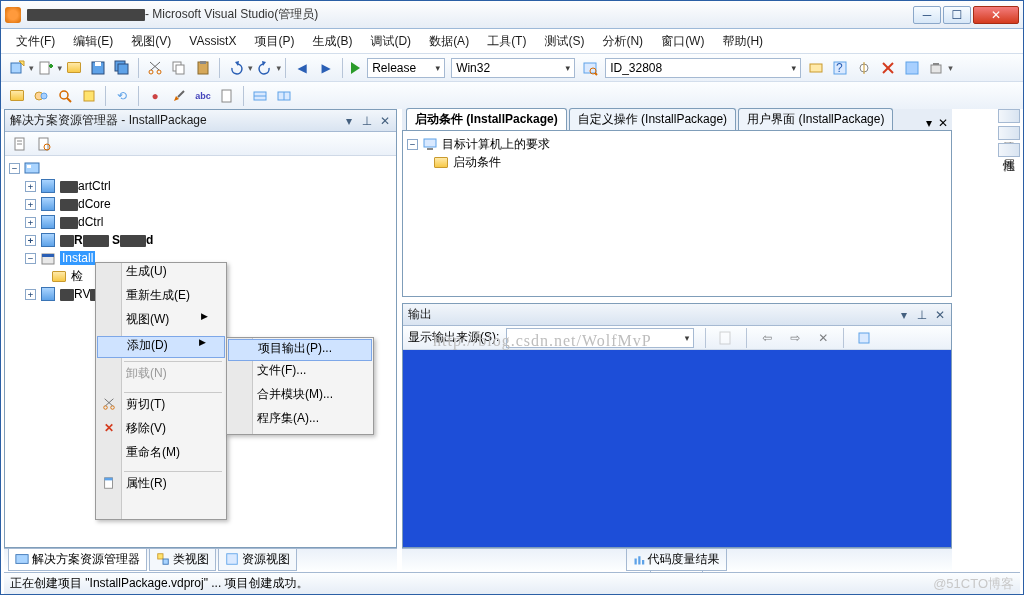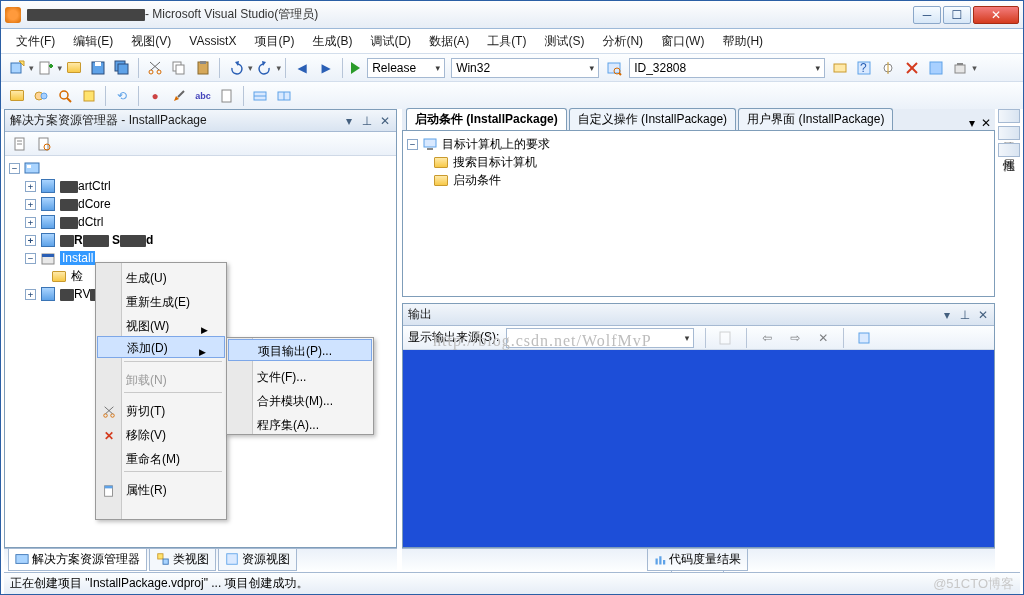--- a/index.html
+++ b/index.html
@@ -35,21 +35,21 @@
   .tree { flex:1; background:#fff; overflow:hidden; padding:3px 2px; position:relative;}
   .tree-row { display:flex; align-items:center; height:18px; white-space:nowrap; }
   .expander { width:11px; height:11px; border:1px solid #8aa7c9; background:#fff; display:flex; align-items:center; justify-content:center; font-size:9px; line-height:1; color:#2a4d7c; margin-right:4px; font-family:monospace; }
   .tree-icon { width:16px; height:16px; margin-right:4px; display:flex; align-items:center; justify-content:center; }
   .selected { background:#3399ff; color:#fff; padding:0 2px; }
 
   .left-tabs { height:22px; background:linear-gradient(#ebf1f9,#fcfeff); border-top:1px solid #a5b9d2; display:flex; align-items:center; padding:0 4px; }
   .left-tabs .tab { padding:2px 6px; border:1px solid #a5b9d2; border-top:none; background:#f4f8fc; margin-right:2px; display:flex; align-items:center; gap:3px;}
   .left-tabs .tab.active { background:#fff; }
 
-  .right-col { flex:1; display:flex; margin-left:5px; }
+  .right-col { flex:1; display:flex; margin-left:5px;gap:43px; }
   .center-col { flex:1; display:flex; flex-direction:column; }
   .tabstrip { height:22px; display:flex; align-items:flex-end; background:#e6edf6; border-bottom:1px solid #7f9db9; padding:0 4px;}
   .doctab { padding:2px 8px; border:1px solid #7f9db9; border-bottom:none; border-radius:3px 3px 0 0; background:#eef4fb; margin-right:2px; }
   .doctab.active { background:#fff; font-weight:bold; }
   .tabstrip .spacer { flex:1; }
 
   .launch-panel { flex: 0 0 166px; border:1px solid #7f9db9; border-top:none; background:#fff; padding:4px; }
   .launch-tree .tree-row { height:18px; }
 
   .output-panel { margin-top:6px; flex:1; display:flex; flex-direction:column; border:1px solid #7f9db9; }
@@ -59,21 +59,21 @@
   .bottom-tabs { height:22px; background:linear-gradient(#ebf1f9,#fcfeff); border-top:1px solid #a5b9d2; display:flex; align-items:center; padding:0 4px;flex-direction:column;}
 
   .side-strip { width:22px; display:flex; flex-direction:column; margin-left:3px; }
   .side-tab { writing-mode:vertical-rl; background:linear-gradient(90deg,#f2f6fb,#d9e4f1); border:1px solid #a5b9d2; padding:6px 2px; margin-bottom:3px; color:#1a1a1a; }
 
   .statusbar { position:absolute; bottom:0; left:3px; right:3px; height:22px; background:linear-gradient(#fcfeff,#e6edf6); border-top:1px solid #a5b9d2; display:flex; align-items:center; padding:0 6px; }
   .status-right { margin-left:auto; color:#c8c8c8; font-size:13px; }
 
   .ctx-menu { position:absolute; background:#f4f4f4; border:1px solid #9a9a9a; box-shadow:2px 2px 4px rgba(0,0,0,0.25); z-index:100; }
   .ctx-menu .gutter { position:absolute; left:0; top:0; bottom:0; width:26px; background:#e9e9e9; border-right:1px solid #c9c9c9; }
-  .ctx-item { position:relative; display:flex; align-items:flex-end; height:24px; padding:0 18px 0 30px; white-space:nowrap; }
+  .ctx-item { position:relative; display:flex; align-items:flex-start; height:24px; padding:0 18px 0 30px; white-space:nowrap; }
   .ctx-item.disabled { color:#9a9a9a; }
   .ctx-item.hover { background:#cfe3ff; border:1px solid #7da7e8; height:22px; margin:1px; padding-left:29px;}
   .ctx-sep { height:1px; background:#c9c9c9; margin:3px 4px 3px 28px; }
   .ctx-item .arrow { margin-left:auto; font-size:9px; }
   .ctx-item .icon { position:absolute; left:5px; width:16px; height:16px; display:flex; align-items:center; justify-content:center;}
   .mainmenu { left:94px; top:147px; width:132px;}
 
   .folder-icon { width:14px; height:11px; background:linear-gradient(#ffe9a8,#f7c948); border:1px solid #c99a2e; border-radius:1px;}
   .proj-icon { width:14px; height:14px; background:linear-gradient(#a9d4ff,#5ea2e8); border:1px solid #3a74b5;}
 
@@ -177,21 +177,21 @@
   <span style="font-size:9px; color:#555">▾</span>
   <div class="sep"></div>
   <div class="tbtn" style="color:#2a5fb5">◀</div>
   <div class="tbtn" style="color:#2a5fb5">▶</div>
   <div class="sep"></div>
   <div class="greenplay"></div>
   <div class="combo" style="width:78px">
       <span>Release</span>
       <span class="arrow">▾</span>
     </div>
-  <div class="combo" style="width:148px">
+  <div class="combo" style="width:124px">
       <span>Win32</span>
       <span class="arrow">▾</span>
     </div>
   <div class="tbtn">
       <svg viewBox="0 0 16 16">
         <rect x="2" y="3" width="12" height="10" fill="#d9e9ff" stroke="#5ea2e8"></rect>
         <circle cx="11" cy="11" r="3" fill="none" stroke="#d66a00"></circle>
         <line x1="13" y1="13" x2="15" y2="15" stroke="#d66a00" stroke-width="2"></line>
       </svg>
     </div>
@@ -419,26 +419,20 @@
                   <rect x="2" y="3" width="12" height="8" fill="#d9e9ff" stroke="#5ea2e8"></rect>
                   <rect x="5" y="12" width="6" height="2" fill="#888"></rect>
                 </svg>
               </div>
               <span>目标计算机上的要求</span>
             </div>
           <div class="tree-row" style="padding-left:26px">
               <div class="tree-icon">
                 <div class="folder-icon"></div>
               </div>
-              <span>搜索目标计算机</span>
-            </div>
-          <div class="tree-row" style="padding-left:26px">
-              <div class="tree-icon">
-                <div class="folder-icon"></div>
-              </div>
               <span>启动条件</span>
             </div>
         </div>
       </div>
 
       <div class="output-panel">
         <div class="panel-header">
           <span>输出</span>
           <div class="spacer"></div>
           <div class="picon">▾</div>

